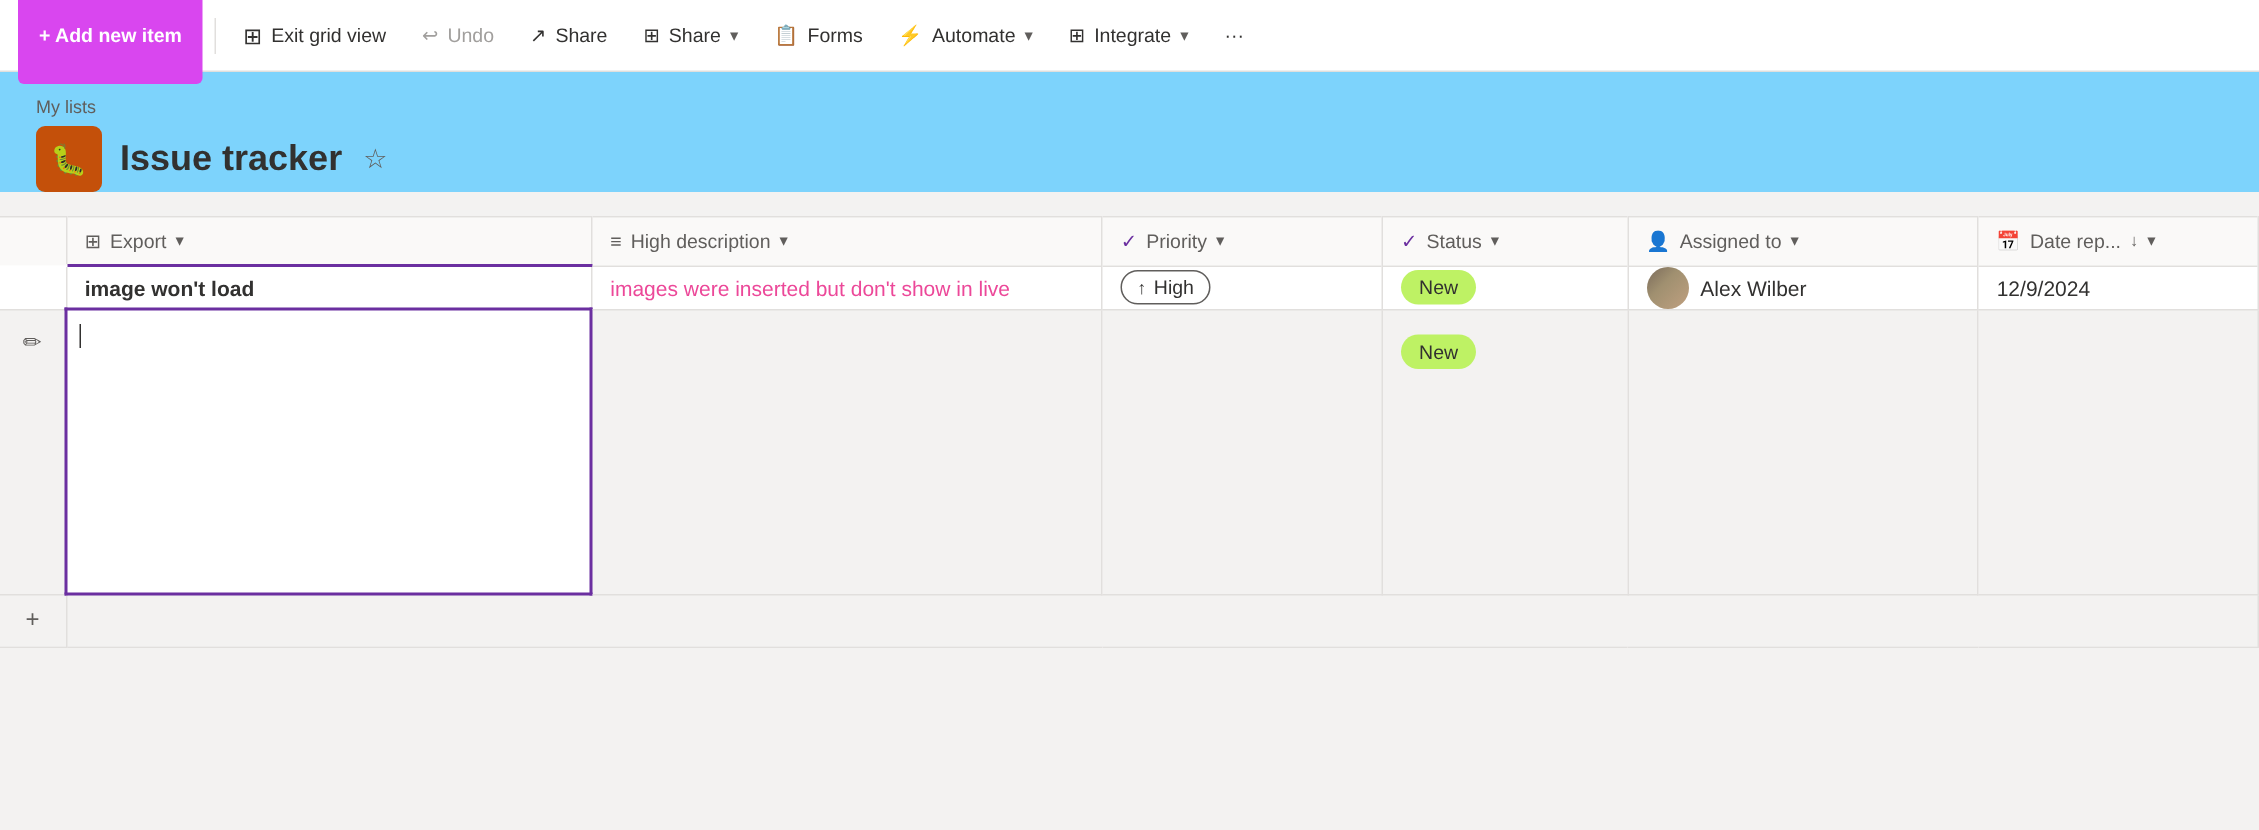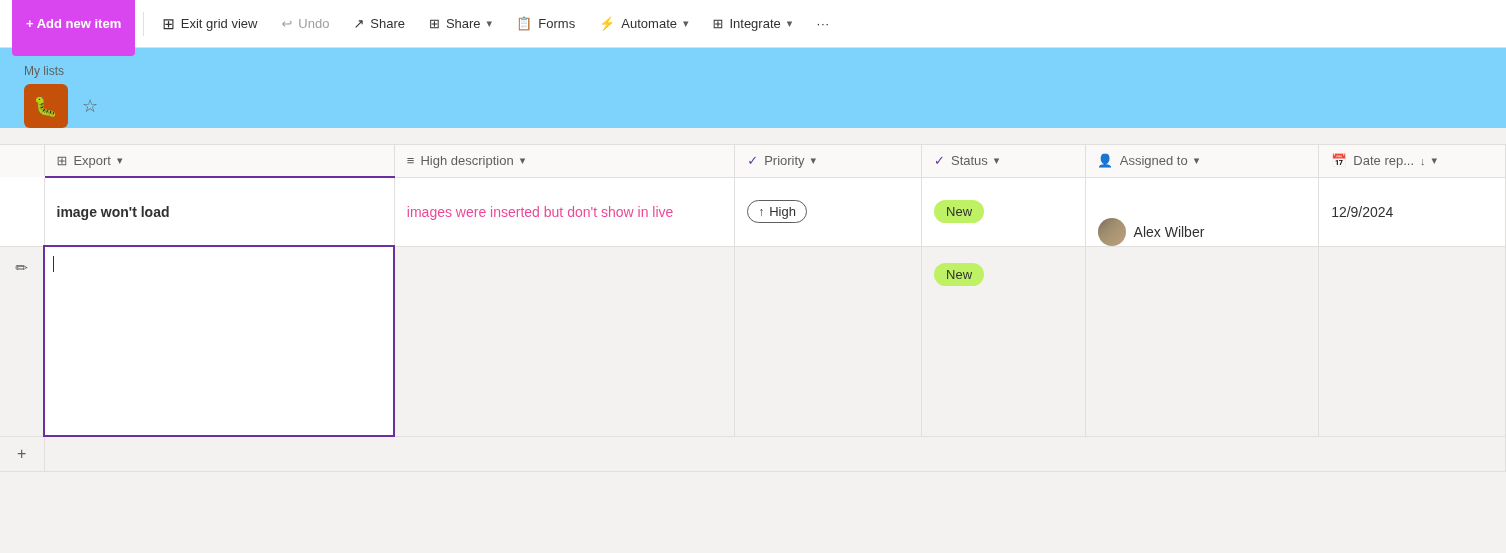--- a/index.html
+++ b/index.html
@@ -170,21 +170,20 @@
       font-size: 13px;
       color: #323130;
       white-space: nowrap;
     }
 
     
     .assigned-cell {
       display: flex;
       align-items: center;
       gap: 8px;
-      margin-top: 40px;
     }
     .avatar {
       width: 28px;
       height: 28px;
       border-radius: 50%;
       background: #8764b8;
       overflow: hidden;
       flex-shrink: 0;
       display: flex;
       align-items: center;
@@ -282,20 +281,21 @@
     <span>···</span>
   </button>
 </div>
 
 <div class="header-area">
   <div class="breadcrumb">My lists</div>
   <div class="page-title-row">
     <div class="app-icon">
       <span>🐛</span>
     </div>
+    <span class="page-title">Issue tracker</span>
     <span class="star-icon">☆</span>
   </div>
 </div>
 
 <div class="grid-container">
   <table class="grid-table">
     <thead>
       <tr class="col-header-row">
 
         <th class="col-header row-gutter" style="width:44px; border-bottom: 2px solid transparent;"></th>

